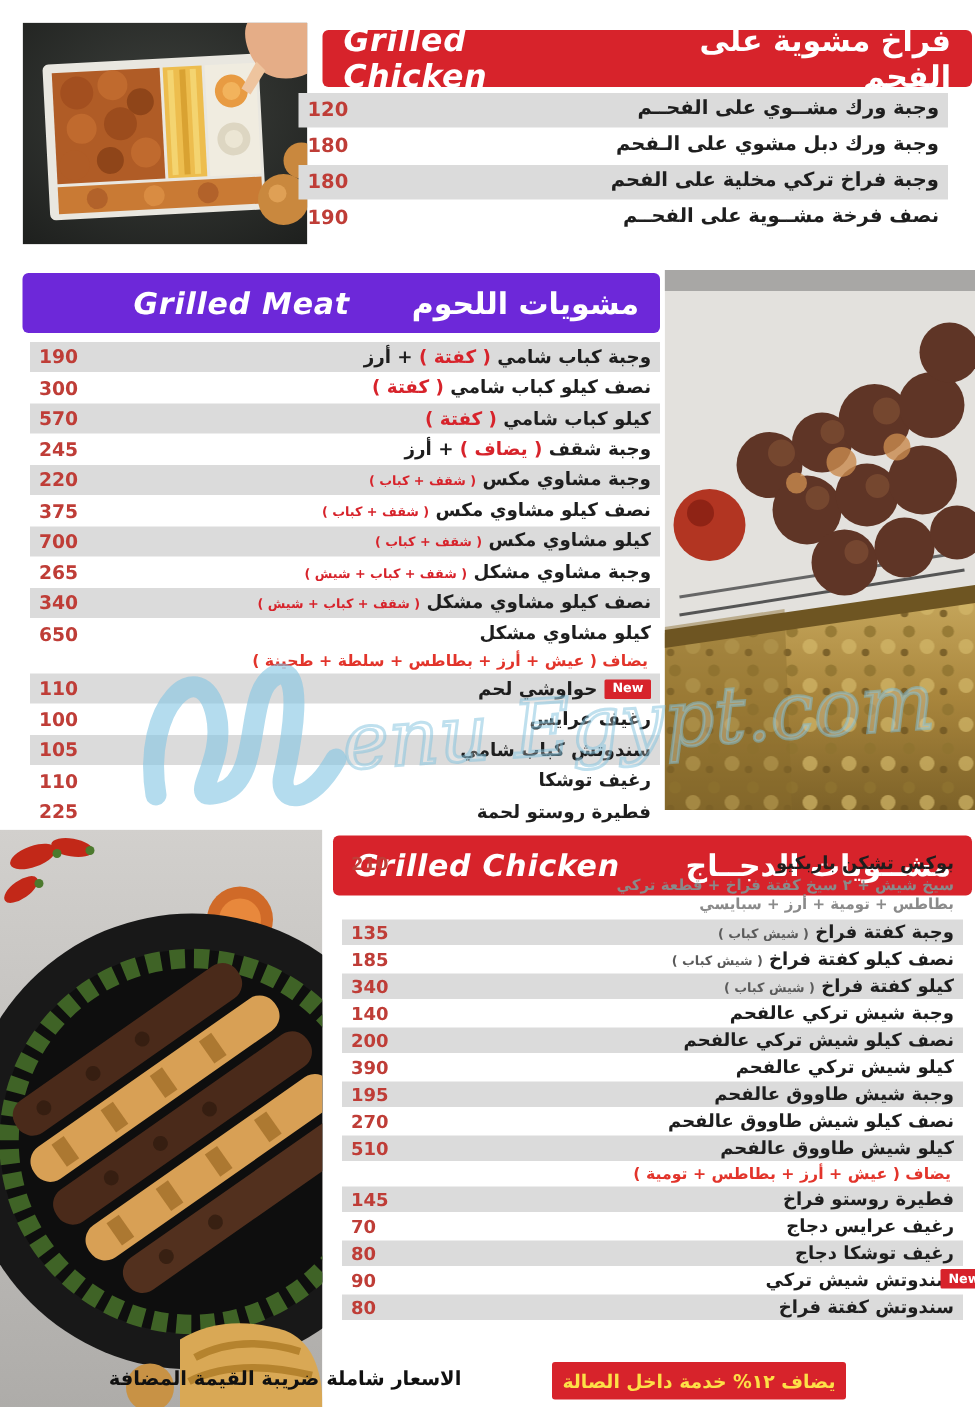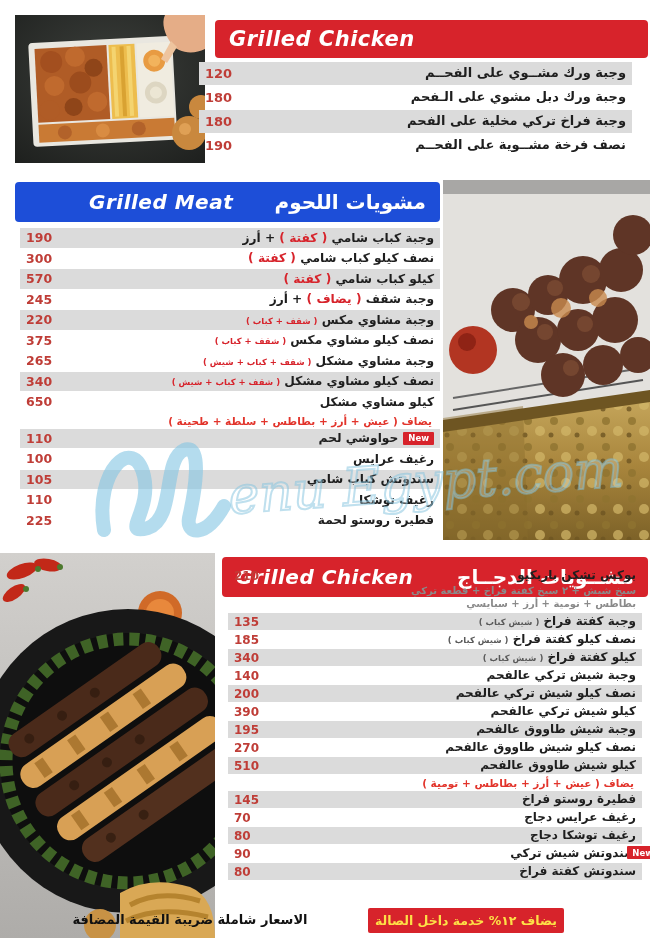--- a/index.html
+++ b/index.html
@@ -8,21 +8,21 @@
   .photo{position:absolute;overflow:hidden;}
   .photo-top{left:15px;top:15px;width:190px;height:148px;}
   .photo-mid{left:443px;top:180px;width:207px;height:360px;}
   .photo-bottom{left:0;top:553px;width:215px;height:385px;}
 
   .banner{position:absolute;display:flex;justify-content:space-between;align-items:center;
           padding:0 14px;box-sizing:border-box;border-radius:4px;color:#fff;}
   .banner .en{font-weight:bold;font-style:italic;font-size:21px;letter-spacing:.5px;}
   .banner .ar{font-weight:bold;font-size:20px;direction:rtl;}
   .banner-red{background:#d7232b;}
-  .banner-black{background:#1d4ed8;justify-content:space-between;}
+  .banner-black{background:#6d28d9;justify-content:space-between;}
   .banner-top{left:215px;top:20px;width:433px;height:38px;}
   .banner-mid{left:15px;top:182px;width:425px;height:40px;}
   .banner-mid .en{margin-left:60px;font-size:20px;}
   .banner-bottom{left:222px;top:557px;width:426px;height:40px;}
   .banner-bottom .en{font-size:20px;}
 
   .list{position:absolute;}
   .list-top{left:199px;top:62px;width:433px;}
   .list-mid{left:20px;top:228px;width:420px;}
   .list-bottom{left:228px;top:566px;width:414px;}
@@ -111,20 +111,21 @@
       <path d="M150 0 L190 0 L190 34 C178 40 162 38 156 28 C150 20 146 8 150 0 Z" fill="#e5ad87"></path>
       <path d="M156 26 L146 44 L152 48 L162 32 Z" fill="#eec49e"></path>
       <circle cx="174" cy="118" r="17" fill="#c9883e"></circle>
         <circle cx="186" cy="92" r="12" fill="#c9883e"></circle>
       <circle cx="170" cy="114" r="6" fill="#dfa055"></circle>
     </svg>
   </div>
 
   <div class="banner banner-red banner-top">
     <span class="en">Grilled Chicken</span>
+    <span class="ar">فراخ مشوية على الفحم</span>
   </div>
   <div class="list list-top">
       <div class="row shaded">
         <span class="price">120</span>
         <span class="name" dir="rtl">وجبة ورك مشــوي على الفحــم </span>
       </div>
       <div class="row">
         <span class="price">180</span>
         <span class="name" dir="rtl">وجبة ورك دبل مشوي على الـفحم </span>
       </div>
@@ -159,20 +160,24 @@
         <span class="price">245</span>
         <span class="name" dir="rtl">وجبة شقف <span class="detail red">( يضاف )</span> + أرز</span>
       </div>
       <div class="row shaded">
         <span class="price">220</span>
         <span class="name" dir="rtl">وجبة مشاوي مكس <span class="detail red small">( شقف + كباب )</span></span>
       </div>
       <div class="row">
         <span class="price">375</span>
         <span class="name" dir="rtl">نصف كيلو مشاوي مكس <span class="detail red small">( شقف + كباب )</span></span>
+      </div>
+      <div class="row shaded">
+        <span class="price">700</span>
+        <span class="name" dir="rtl">كيلو مشاوي مكس <span class="detail red small">( شقف + كباب )</span></span>
       </div>
       <div class="row">
         <span class="price">265</span>
         <span class="name" dir="rtl">وجبة مشاوي مشكل <span class="detail red small">( شقف + كباب + شيش )</span></span>
       </div>
       <div class="row shaded">
         <span class="price">340</span>
         <span class="name" dir="rtl">نصف كيلو مشاوي مشكل <span class="detail red small">( شقف + كباب + شيش )</span></span>
       </div>
       <div class="row">

